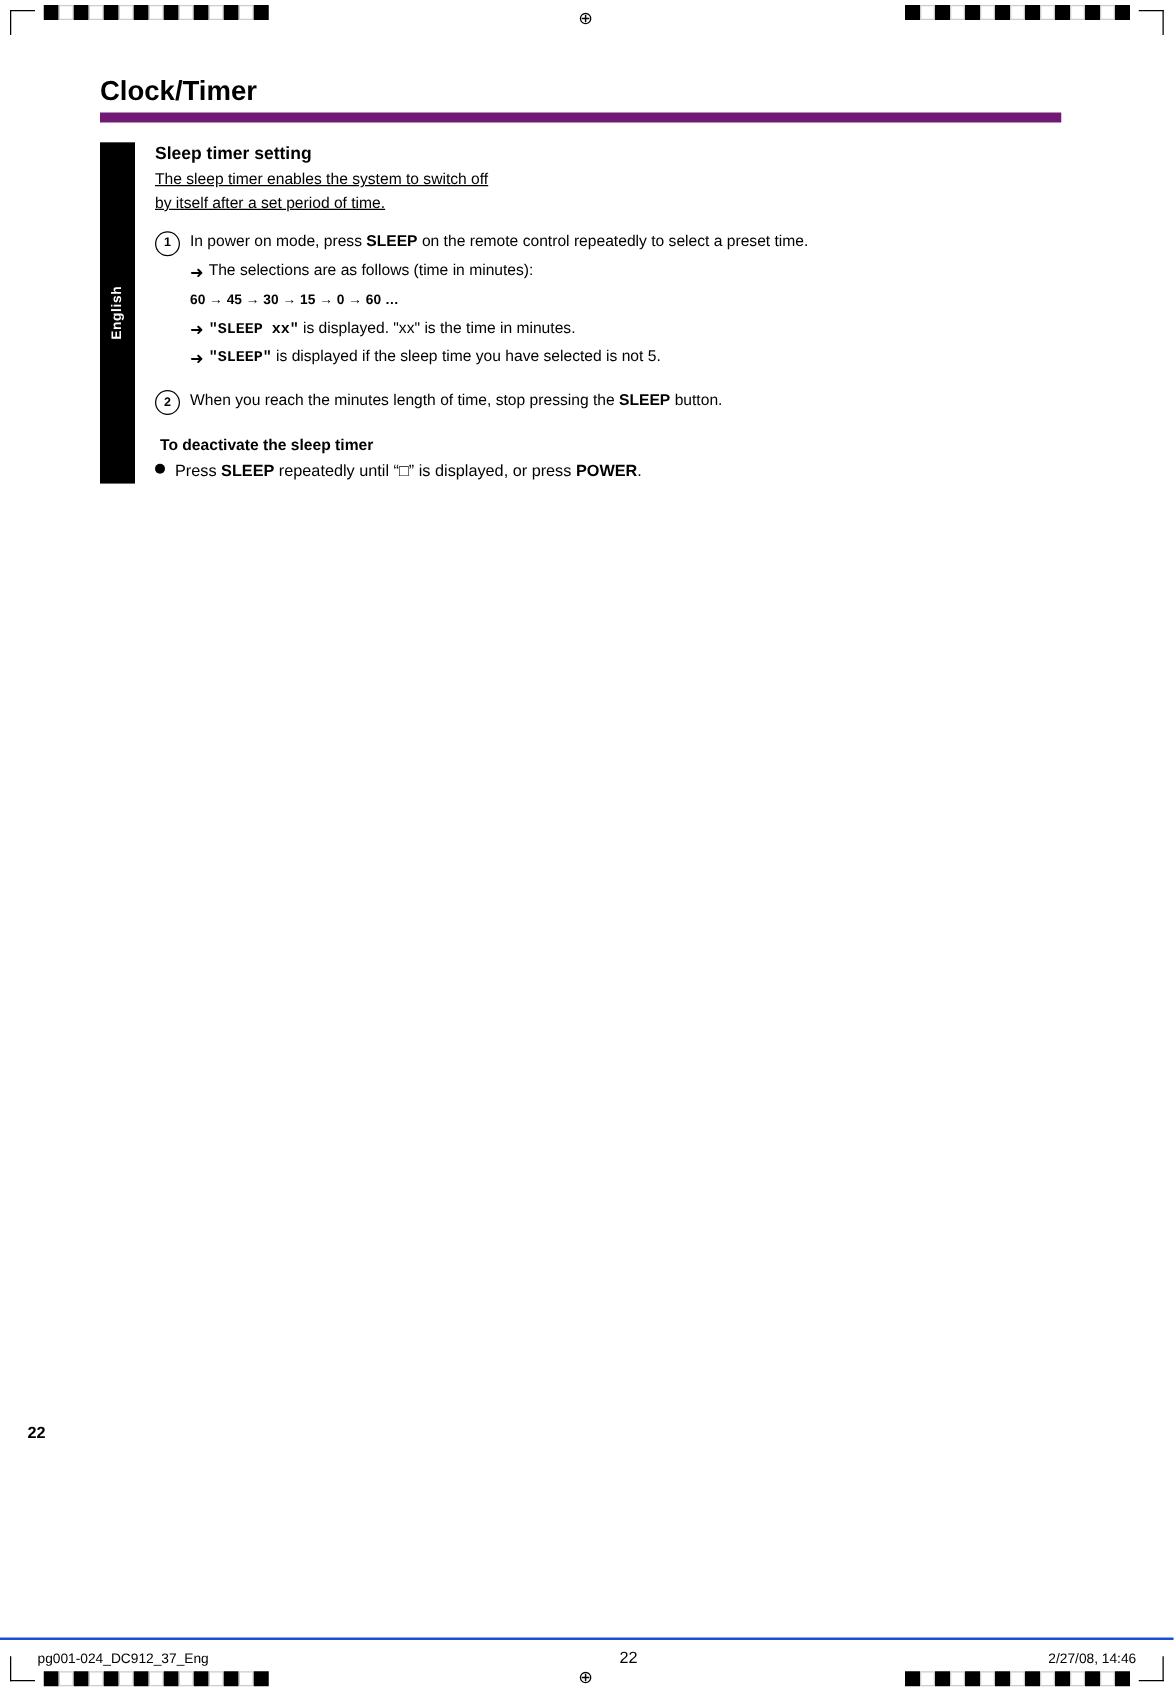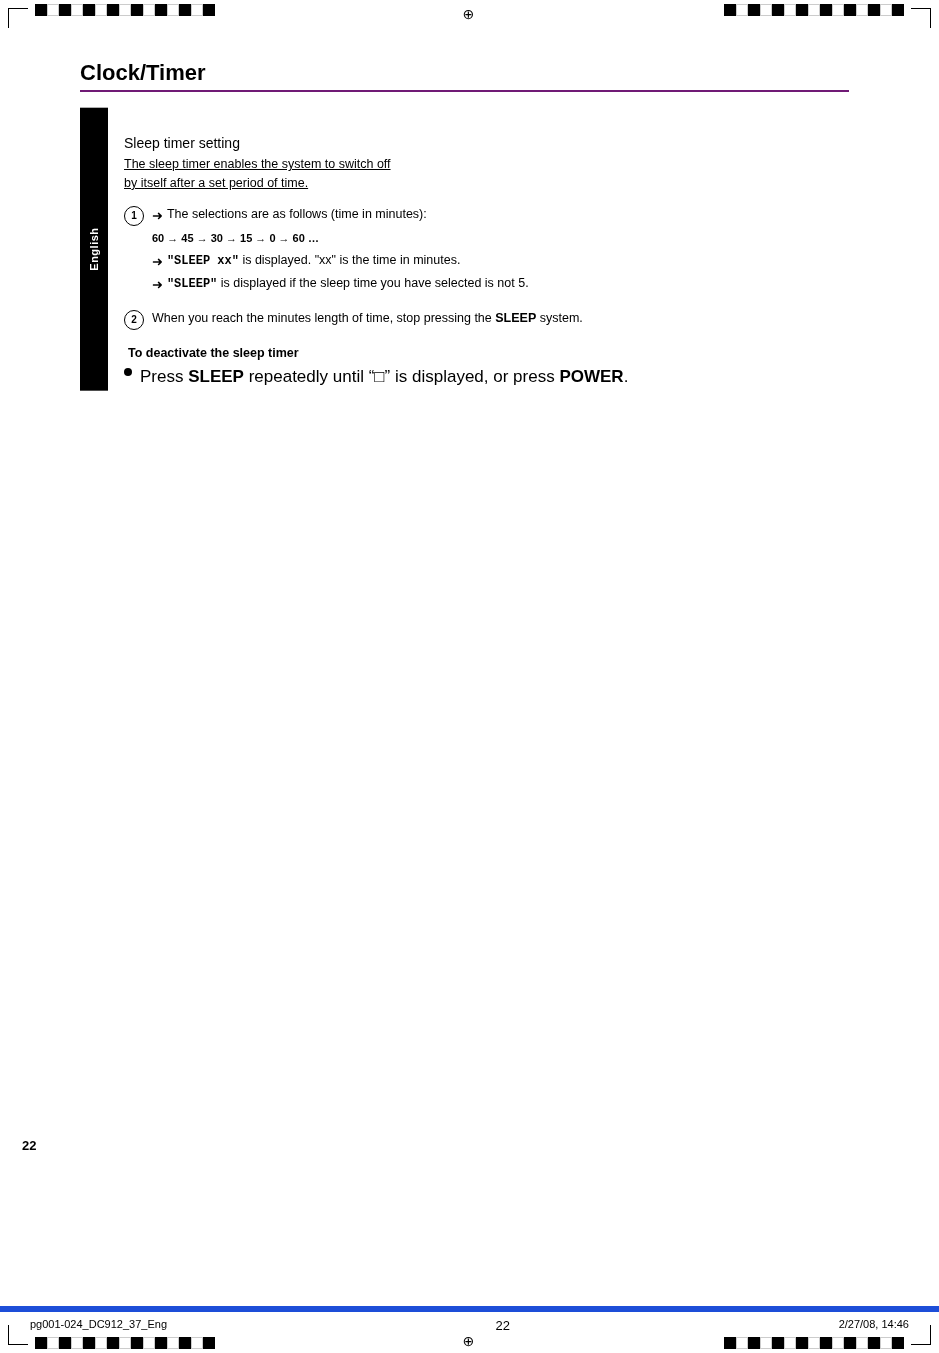--- a/index.html
+++ b/index.html
@@ -76,21 +76,21 @@
       position: relative;
     }
 
     
     .page-title {
       font-size: 22px;
       font-weight: bold;
       color: #000;
       margin-bottom: 6px;
       padding-bottom: 4px;
-      border-bottom: 2px solid #701a75;
+      border-bottom: 8px solid #701a75;
     }
 
     
     .content-area {
       display: flex;
       margin-top: 16px;
     }
 
     
     .sidebar-tab {
@@ -110,23 +110,22 @@
       letter-spacing: 0.5px;
     }
 
     .main-content {
       flex: 1;
     }
 
     
     .section-title {
       font-size: 14px;
-      font-weight: normal;
+      font-weight: bold;
       margin-bottom: 4px;
-      margin-top: 27px;
     }
 
     .section-subtitle {
       font-size: 12.5px;
       line-height: 1.5;
       margin-bottom: 12px;
       color: #000;
       text-decoration: underline;
     }
 
@@ -212,21 +211,21 @@
       width: 8px;
       height: 8px;
       border-radius: 50%;
       background: #000;
       flex-shrink: 0;
       margin-right: 8px;
       margin-top: 4px;
     }
 
     .bullet-content {
-      font-size: 17px;
+      font-size: 13px;
       line-height: 1.55;
     }
 
     
     .subsection-title {
       font-size: 12.5px;
       font-weight: bold;
       margin-top: 14px;
       margin-bottom: 4px;
       padding-left: 4px;
@@ -234,24 +233,24 @@
 
     
     .page-footer {
       position: absolute;
       bottom: 20px;
       left: 0;
       right: 0;
       padding: 0 30px;
       display: flex;
       justify-content: space-between;
-      align-items: flex-start;
+      align-items: flex-end;
       font-size: 11px;
       color: #000;
-      border-top: 6px solid #1d4ed8;
+      border-top: 2px solid #1d4ed8;
       padding-top: 6px;
     }
 
     .page-number {
       font-size: 13px;
       font-weight: normal;
     }
   </style>
 </head>
 <body>
@@ -353,20 +352,23 @@
         <div class="section-subtitle">
           <span>The sleep timer enables the system to switch off</span><br>
           <span>by itself after a set period of time.</span>
         </div>
 
         <div class="step">
           <div class="step-number">
             <span>1</span>
           </div>
           <div class="step-content">
+            <p>
+              <span>In power on mode, press </span><span class="bold">SLEEP</span><span> on the remote control repeatedly to select a preset time.</span>
+            </p>
             <div class="arrow-line">
               <span class="arrow-symbol">➜</span>
               <span class="arrow-text">The selections are as follows (time in minutes):</span>
             </div>
             <div class="sequence-line">60 → 45 → 30 → 15 → 0 → 60  …</div>
             <div class="arrow-line">
               <span class="arrow-symbol">➜</span>
               <span class="arrow-text">
                 <span class="display-text bold">"SLEEP  xx"</span><span> is displayed. "xx" is the time in minutes.</span>
               </span>
@@ -379,21 +381,21 @@
             </div>
           </div>
         </div>
 
         <div class="step">
           <div class="step-number">
             <span>2</span>
           </div>
           <div class="step-content">
             <p>
-              <span>When you reach the minutes length of time, stop pressing the </span><span class="bold">SLEEP</span><span> system.</span>
+              <span>When you reach the minutes length of time, stop pressing the </span><span class="bold">SLEEP</span><span> button.</span>
             </p>
           </div>
         </div>
 
         <div class="subsection-title">To deactivate the sleep timer</div>
 
         <div class="bullet-step">
           <div class="bullet-dot"></div>
           <div class="bullet-content">
             <span>Press </span><span class="bold">SLEEP</span><span> repeatedly until “□” is displayed, or press </span><span class="bold">POWER</span><span>.</span>

